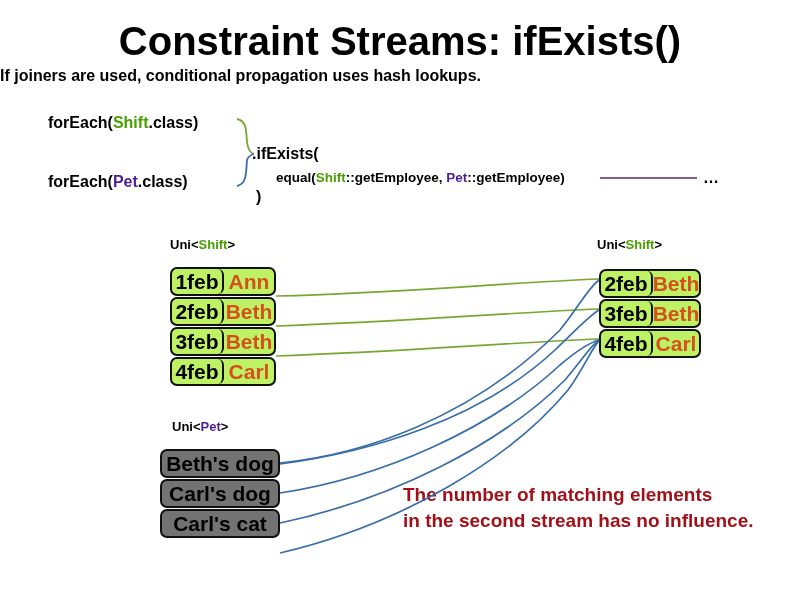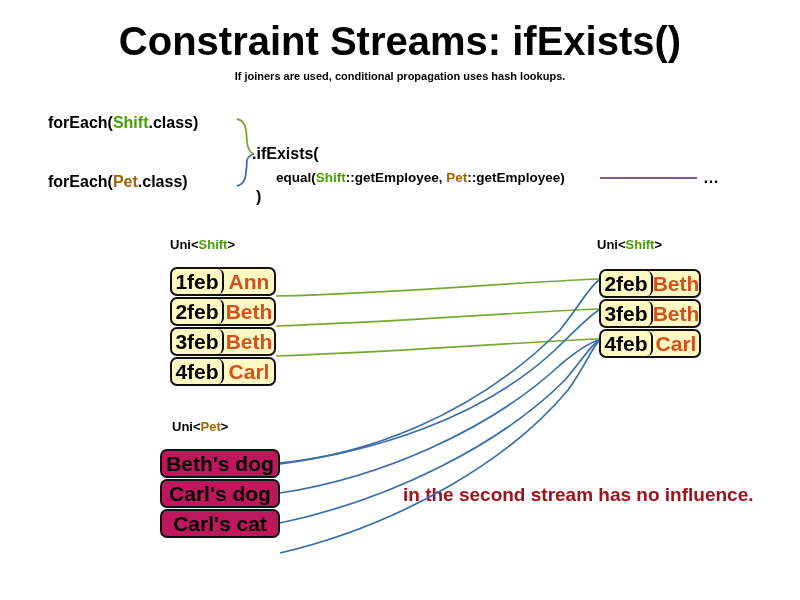--- a/index.html
+++ b/index.html
@@ -30,22 +30,22 @@
     text-align: center;
     font-size: 40px;
     line-height: 46px;
     color: #000;
     white-space: nowrap;
   }
   #subtitle {
     position: absolute;
     left: 0; top: 66px;
     width: 800px;
-    text-align: center;
-    font-size: 11px;
+    text-align: left;
+    font-size: 16px;
     line-height: 20px;
     color: #000;
     white-space: nowrap;
   }
   
   .code-line {
     position: absolute;
     font-size: 16px;
     line-height: 24px;
     white-space: nowrap;
@@ -64,21 +64,21 @@
     color: #000;
   }
   #code-ellipsis {
     position: absolute;
     left: 703px; top: 168px;
     font-size: 16px;
     line-height: 20px;
     color: #000;
   }
   .tok-shift { color: #4aa002; }
-  .tok-pet   { color: #a16207; }
+  .tok-pet   { color: #4c1d95; }
 
   
   .stream-label {
     position: absolute;
     font-size: 13px;
     line-height: 23px;
     white-space: nowrap;
     color: #000;
   }
   #label-left-shift  { left: 170px; top: 233px; }
@@ -91,22 +91,22 @@
   }
   .fact-row {
     position: relative;
     display: flex;
     box-sizing: border-box;
     border: 2px solid #111111;
     border-radius: 7px;
     overflow: hidden;
     margin-bottom: 1px;
   }
-  .fact-row.green { background: #fef9c3; }
-  .fact-row.blue  { background: #be185d; }
+  .fact-row.green { background: #bef264; }
+  .fact-row.blue  { background: #737373; }
 
   .fact-cell {
     box-sizing: border-box;
     display: flex;
     align-items: center;
     justify-content: center;
     font-size: 21px;
     line-height: 1;
     white-space: nowrap;
   }
@@ -220,20 +220,21 @@
     </div>
     <div class="fact-row blue">
       <div class="fact-cell single">Carl's dog</div>
     </div>
     <div class="fact-row blue">
       <div class="fact-cell single">Carl's cat</div>
     </div>
   </div>
 
   <div id="annotation">
+    <div>The number of matching elements</div>
     <div>in the second stream has no influence.</div>
   </div>
 
   <svg id="wires" viewBox="0 0 800 600">
 
     <path d="M 237 119 C 247 121 246 131 247 142 C 248 150 250 153 254 154" fill="none" stroke="#76a830" stroke-width="1.8"></path>
 
     <path d="M 237 186 C 247 184 246 172 247 160 C 248 157 250 155 254 154" fill="none" stroke="#3a6ea8" stroke-width="1.8"></path>
 
     <line x1="600" y1="178" x2="697" y2="178" stroke="#7e5f8e" stroke-width="1.8"></line>

